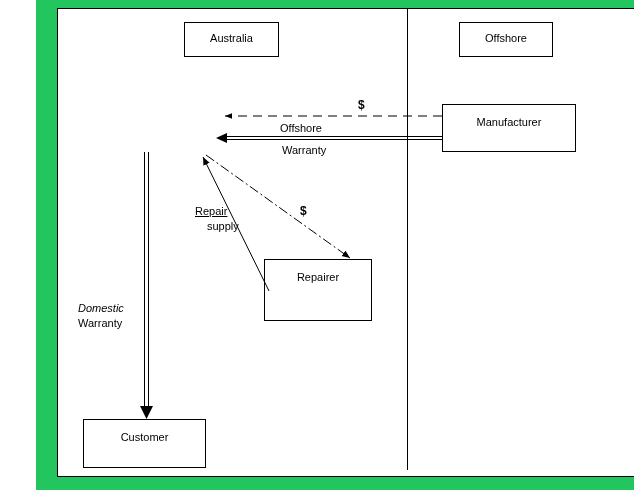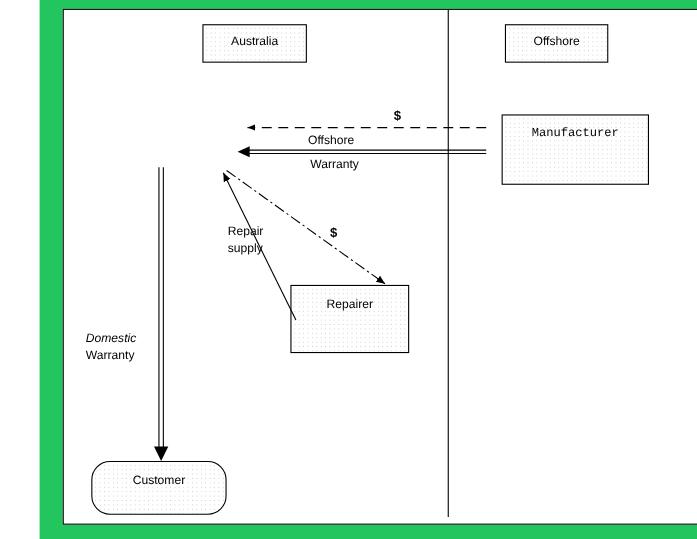--- a/index.html
+++ b/index.html
@@ -98,29 +98,29 @@
 
   <div class="node" style="left:148px; top:22px; width:95px; height:35px;">
     <span class="node-label">Australia</span>
   </div>
 
   <div class="node" style="left:423px; top:22px; width:94px; height:35px;">
     <span class="node-label">Offshore</span>
   </div>
 
 
-  <div class="node tall" style="left:420px; top:104px; width:134px; height:64px;font-family:Liberation Mono, monospace;">
+  <div class="node tall" style="left:406px; top:104px; width:134px; height:48px;">
     <span class="node-label">Manufacturer</span>
   </div>
 
   <div class="node tall" style="left:228px; top:259px; width:108px; height:62px;">
     <span class="node-label">Repairer</span>
   </div>
 
-  <div class="node tall" style="left:47px; top:419px; width:123px; height:49px;border-radius:17px;">
+  <div class="node tall" style="left:47px; top:419px; width:123px; height:49px;">
     <span class="node-label">Customer</span>
   </div>
 
   <svg class="overlay" viewBox="0 0 634 490">
     <defs>
       <marker id="arrow-solid" markerWidth="9" markerHeight="9" refX="8" refY="4" orient="auto" markerUnits="userSpaceOnUse">
         <path d="M8,4 L0,0.6 L0,7.4 Z" fill="#000000"></path>
       </marker>
       <marker id="arrow-thin" markerWidth="8" markerHeight="8" refX="7" refY="3.5" orient="auto" markerUnits="userSpaceOnUse">
         <path d="M7,3.5 L0,0.7 L0,6.3 Z" fill="#000000"></path>
@@ -151,21 +151,21 @@
       <path d="M110.5,419 L104,406 L117,406 Z" fill="#000000"></path>
     </g>
   </svg>
 
   <div class="label money" style="left:322px; top:98px;">$</div>
 
   <div class="label" style="left:244px; top:121px;">Offshore</div>
 
   <div class="label" style="left:246px; top:143px;">Warranty</div>
 
-  <div class="label" style="left:171px; top:204px;">Repair</div>
+  <div class="label" style="left:159px; top:204px;text-decoration:underline;">Repair</div>
 
   <div class="label" style="left:171px; top:219px;">supply</div>
 
   <div class="label money" style="left:264px; top:204px;">$</div>
 
   <div class="label" style="left:42px; top:301px;font-style:italic;">Domestic</div>
 
   <div class="label" style="left:42px; top:316px;">Warranty</div>
 
 </div>

